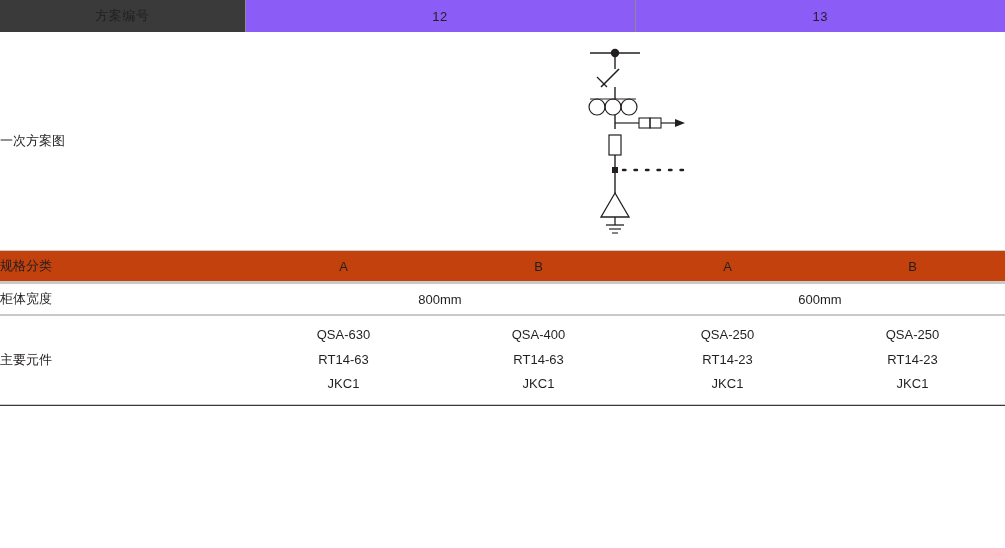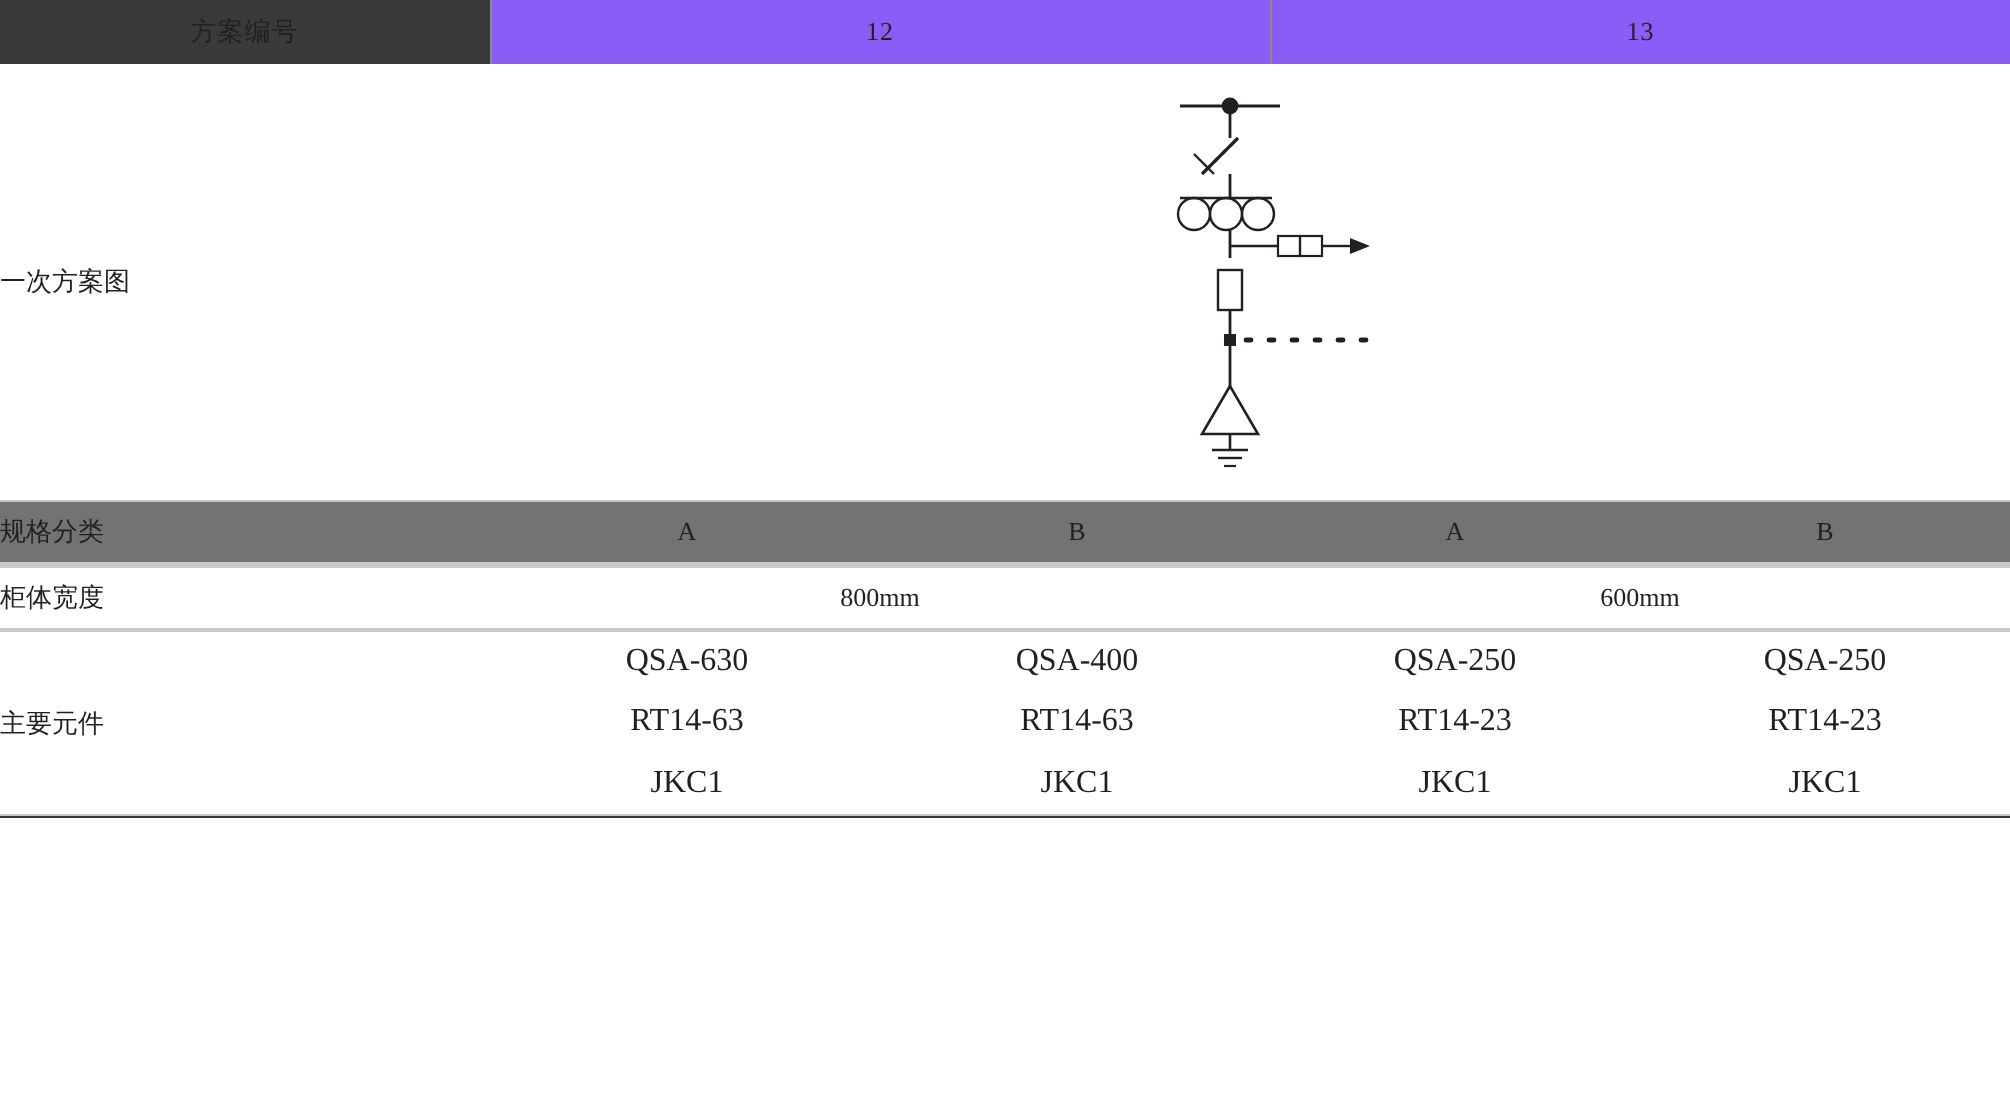--- a/index.html
+++ b/index.html
@@ -23,21 +23,20 @@
     width: 1005px;
     border-collapse: collapse;
     table-layout: fixed;
   }
   table.spec td {
     border: 0;
     padding: 0;
     vertical-align: middle;
     font-size: 13px;
     color: #231f20;
-    font-family: Liberation Serif, serif;
   }
   
   .hdr td {
     background: #8b5cf6;
     color: #ffffff;
     height: 32px;
     text-align: center;
     font-size: 13.5px;
     letter-spacing: .5px;
   }
@@ -51,21 +50,21 @@
   .lbl {
     padding-left: 36px;
     font-size: 14px;
     color: #231f20;
     text-align: left;
     margin-left: 12px;
   }
   .ctr { text-align: center; }
 
   
-  .tint { background: #737373; }
+  .tint { background: #c2410c; }
   .plain { background: #ffffff; }
 
   
   .rule td {
     height: 1px;
     padding: 0;
     line-height: 0;
     font-size: 0;
   }
   .rule td > div {
@@ -90,21 +89,21 @@
   .diagram-wrap {
     width: 100%;
     height: 218px;
     display: flex;
     align-items: center;
     justify-content: center;
   }
   .multi {
     line-height: 1.9;
     text-align: center;
-    font-size: 16px;
+    font-size: 13px;
   }
   .cellpad { padding: 6px 0; }
   .row-h { height: 30px; }
   .row-h-tall { height: 88px; }
   .note-row td { height: 38px; }
   .left-col-bg { background: #ffffff; }
 </style>
 </head>
 <body>
 

